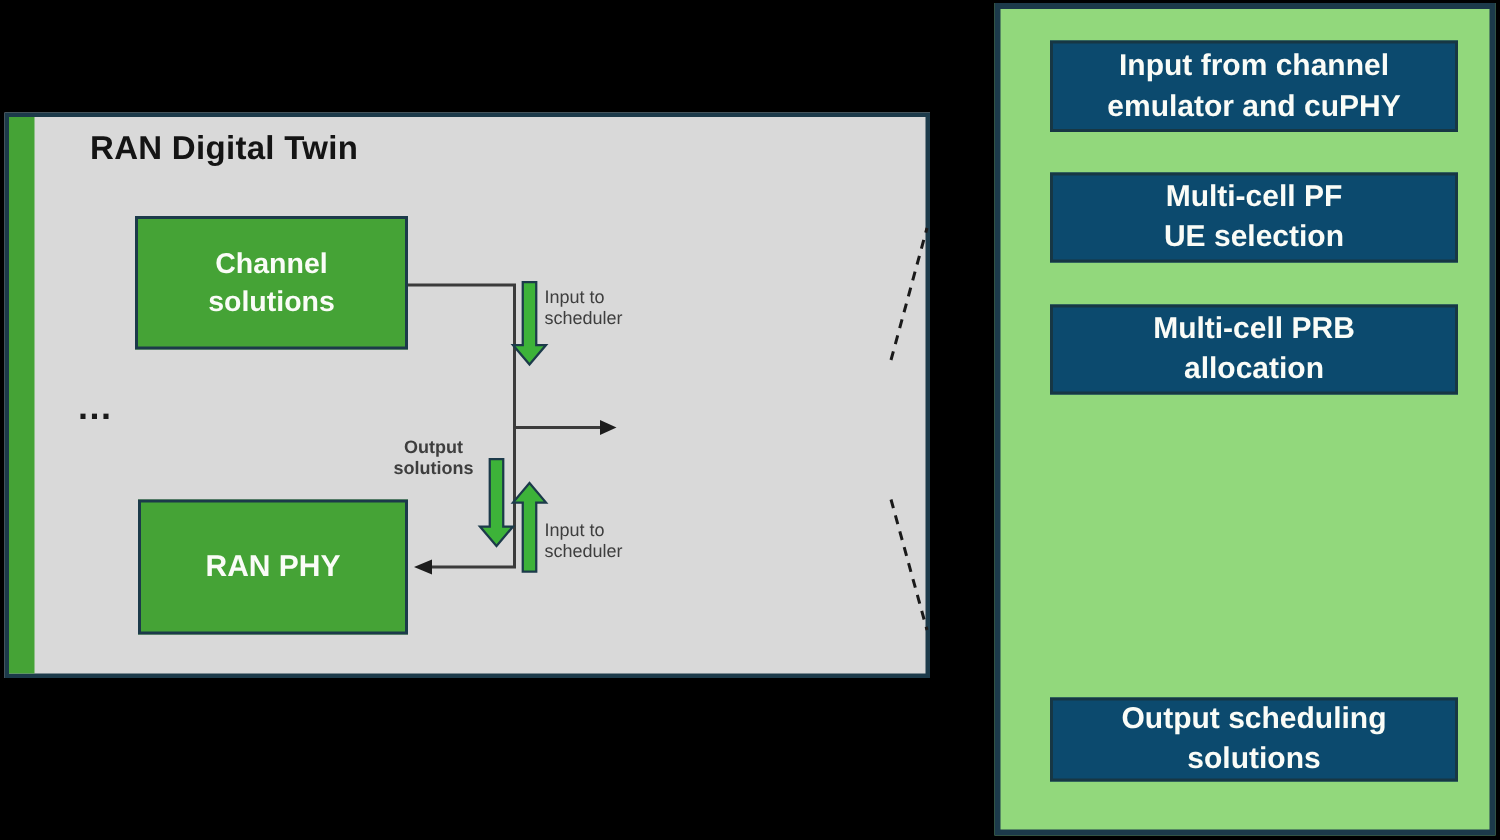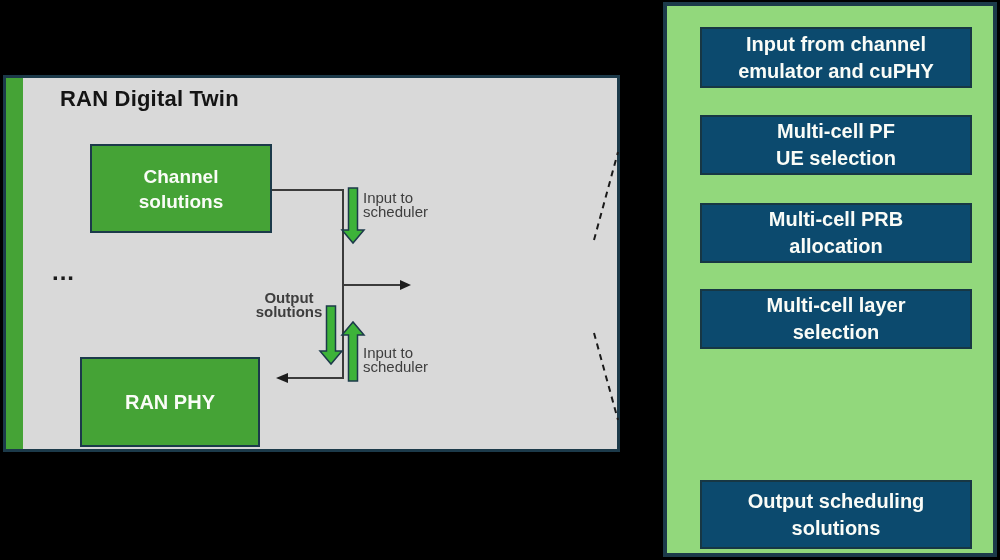--- a/index.html
+++ b/index.html
@@ -24,24 +24,24 @@
     font-size:24px;font-weight:700;color:#1a1a1a;letter-spacing:1px;
   }
   .gbox{
     position:absolute;background:#45a336;border:2px solid #1c3a4a;
     box-sizing:border-box;display:flex;flex-direction:column;
     align-items:center;justify-content:center;text-align:center;
     color:#fafcf7;font-size:19px;line-height:25px;font-weight:700;
   }
   .box-channel{left:90px;top:144px;width:182px;height:89px;}
   .box-mac{left:412px;top:240px;width:181px;height:92px;font-size:20px;line-height:27px;}
-  .box-phy{left:80px;top:333px;width:180px;height:90px;font-size:20px;line-height:27px;margin-top:24px;}
+  .box-phy{left:92px;top:333px;width:180px;height:90px;font-size:20px;line-height:27px;}
   
   .conn-label{
-    position:absolute;font-size:15px;line-height:14px;color:#3e3e3e;
+    position:absolute;font-size:12px;line-height:14px;color:#3e3e3e;
     font-weight:400;
   }
   .lbl-input-top{left:363px;top:191px;}
   .lbl-output{left:254px;top:291px;width:70px;text-align:center;font-weight:bold;}
   .lbl-input-bottom{left:363px;top:346px;}
   
   .flow-panel{
     position:absolute;left:663px;top:2px;width:334px;height:555px;
     background:#92d87c;border:4px solid #1c3a4a;box-sizing:border-box;
   }
@@ -49,21 +49,21 @@
     position:absolute;left:700px;width:272px;
     background:#0c4a6e;border:2px solid #173744;box-sizing:border-box;
     display:flex;flex-direction:column;align-items:center;justify-content:center;
     text-align:center;color:#fafcf7;font-size:20px;line-height:27px;font-weight:700;
   }
   .fbox-0{top:27px;height:61px;}
   .fbox-1{top:115px;height:60px;}
   .fbox-2{top:203px;height:60px;}
   .fbox-3{top:289px;height:60px;}
   .fbox-4{top:379px;height:60px;}
-  .fbox-5{top:480px;height:69px;}
+  .fbox-5{top:465px;height:56px;}
   
   .overlay{position:absolute;left:0;top:0;width:1000px;height:560px;pointer-events:none;}
 </style>
 </head>
 <body>
 
 <div class="stage">
 
   <div class="gray-panel">
     <div class="green-stripe"></div>
@@ -121,22 +121,18 @@
     <span>emulator and cuPHY</span>
   </div>
   <div class="fbox fbox-2">
     <span>Multi-cell PRB</span>
     <span>allocation</span>
   </div>
   <div class="fbox fbox-1">
     <span>Multi-cell PF</span>
     <span>UE selection</span>
   </div>
-  <div class="fbox fbox-3">
-    <span>Multi-cell layer</span>
-    <span>selection</span>
-  </div>
   <div class="fbox fbox-5">
     <span>Output scheduling</span>
     <span>solutions</span>
   </div>
 
 </div>
 
 </body></html>

